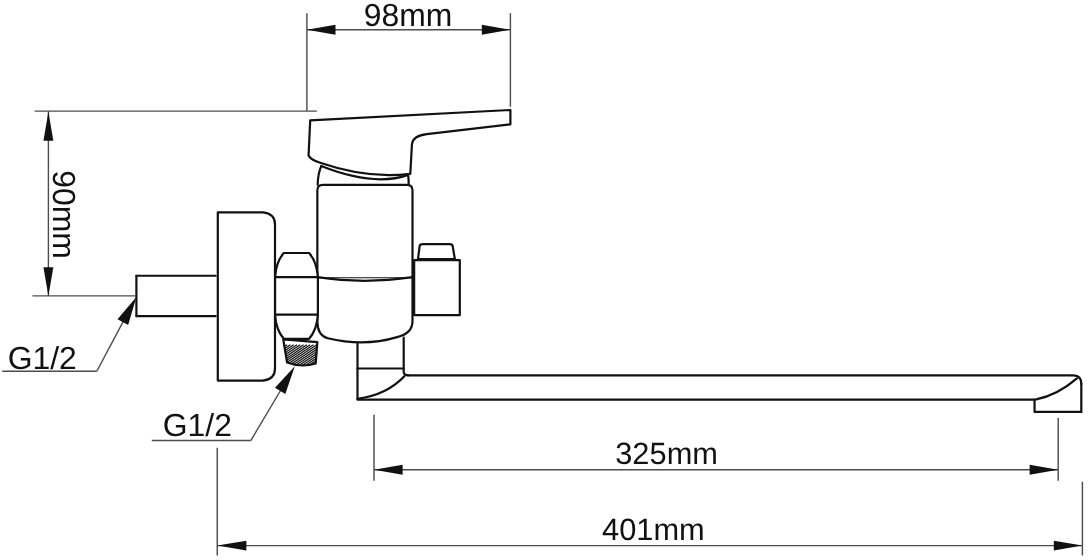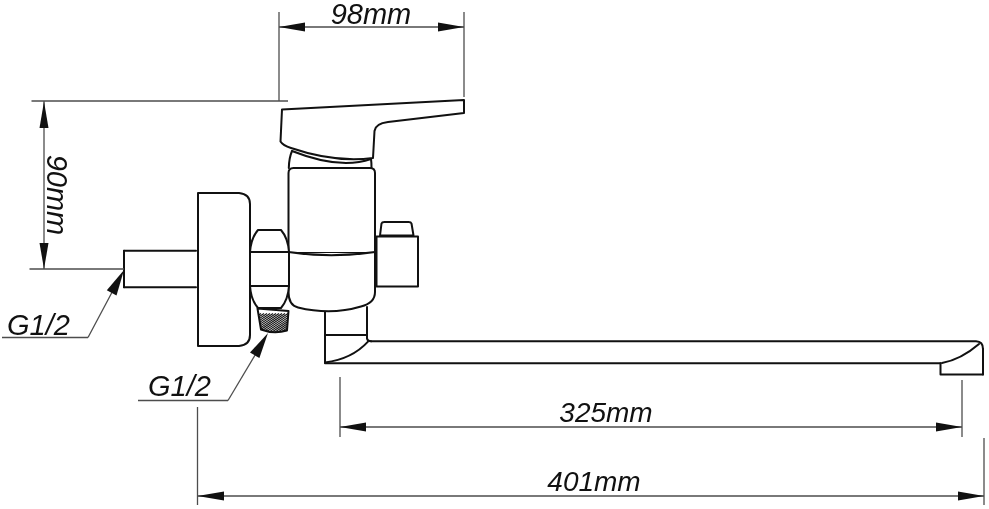--- a/index.html
+++ b/index.html
@@ -1,16 +1,16 @@
 <!DOCTYPE html>
 <html><head>
 <meta charset="utf-8">
 <style>
   html,body{margin:0;padding:0;background:#ffffff;}
-  .page{width:989px;height:509px;background:#fff;position:relative;overflow:hidden;font-style:italic;}
+  .page{width:989px;height:509px;background:#fff;position:relative;overflow:hidden;}
   svg{display:block;}
   text{font-family:"Liberation Sans", sans-serif;fill:#111;}
   .outline{stroke:#111;stroke-width:2;fill:none;stroke-linecap:round;stroke-linejoin:round;}
   .solid{stroke:#111;stroke-width:2;fill:#fff;stroke-linejoin:round;}
   .dim{stroke:#4d4d4d;stroke-width:1.3;fill:none;}
   .arrow{fill:#111;stroke:none;}
   .hatch{stroke:#111;stroke-width:1.1;}
   .dimtext{font-size:29px;}
   .dimtext-sm{font-size:28px;}
 </style>

